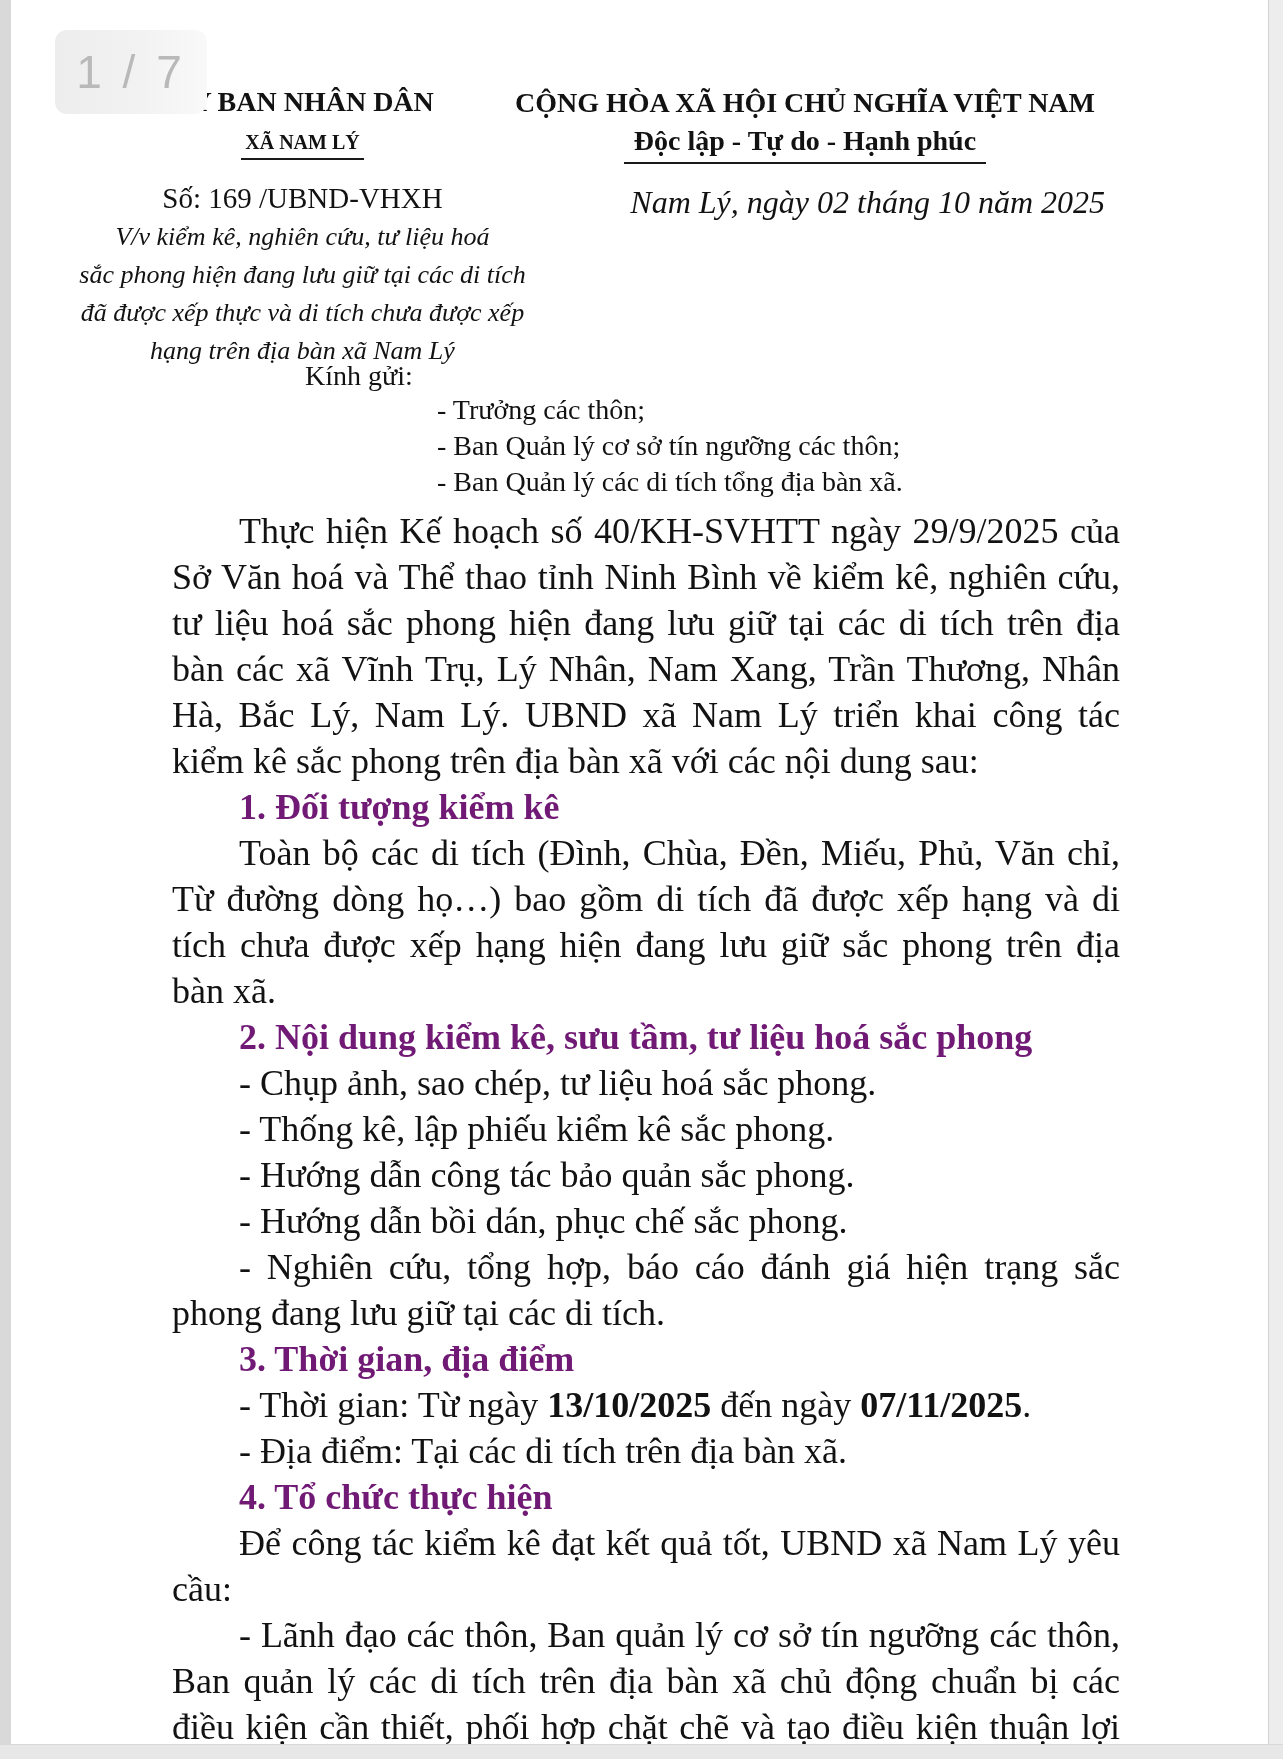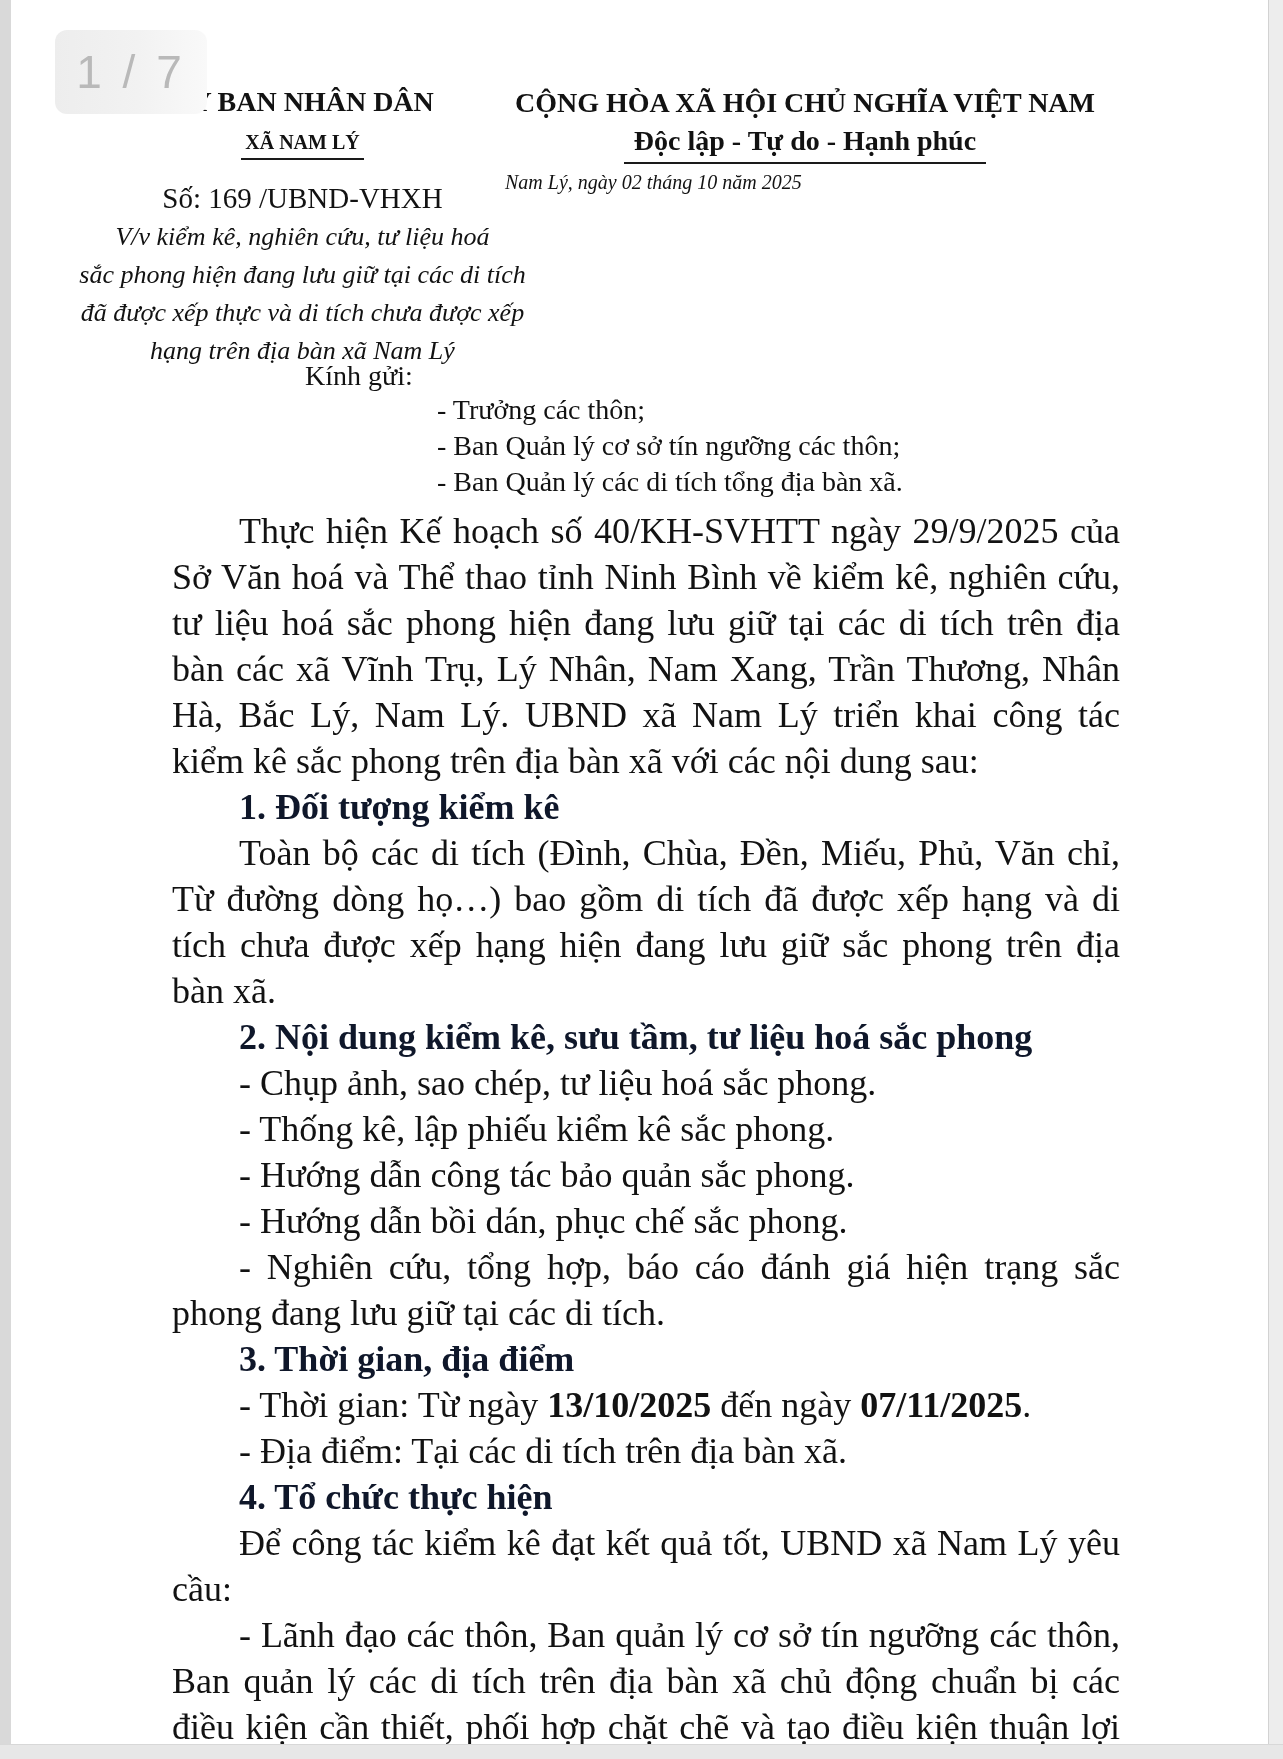--- a/index.html
+++ b/index.html
@@ -38,35 +38,35 @@
   .org2 .u { font-weight: bold; border-bottom: 2px solid #1a1a1a; padding: 0 4px 5px 4px; }
   .nat-block { top: 86px; }
   .nat1 { font-weight: bold; font-size: 28px; line-height: 34px; }
   .nat2 { font-size: 28px; line-height: 34px; margin-top: 4px; }
   .nat2 .u { font-weight: bold; border-bottom: 2px solid #1a1a1a; padding: 0 10px 6px 10px; }
 
   .num-block { top: 180px; }
   .docnum { font-size: 29px; line-height: 36px; }
   .subject { font-style: italic; font-size: 26px; line-height: 38px; margin-top: 2px; }
   .dateline {
-    position: absolute; left: 505px; top: 164px; width: 600px;
-    text-align: left; font-style: italic; font-size: 20px; line-height: 36px;
+    position: absolute; left: 505px; top: 184px; width: 600px;
+    text-align: right; font-style: italic; font-size: 32px; line-height: 36px;
   }
 
   
   .salute { position: absolute; left: 305px; top: 358px; font-size: 28px; line-height: 36px; }
   .recipients { position: absolute; left: 437px; top: 392px; font-size: 28px; line-height: 36px; }
 
   
   .docbody {
     position: absolute; left: 172px; top: 508px; width: 948px;
     font-size: 36px; line-height: 46px; text-align: justify;
   }
   .docbody p { margin: 0; text-indent: 67px; }
-  .docbody p.heading { font-weight: bold; color: #0f172a; }
+  .docbody p.heading { font-weight: bold; color: #701a75; }
   .docbody .b { font-weight: bold; }
 </style>
 </head>
 <body>
 
 <div class="page">
 
   <div class="badge">
     <span>1 / 7</span>
   </div>

